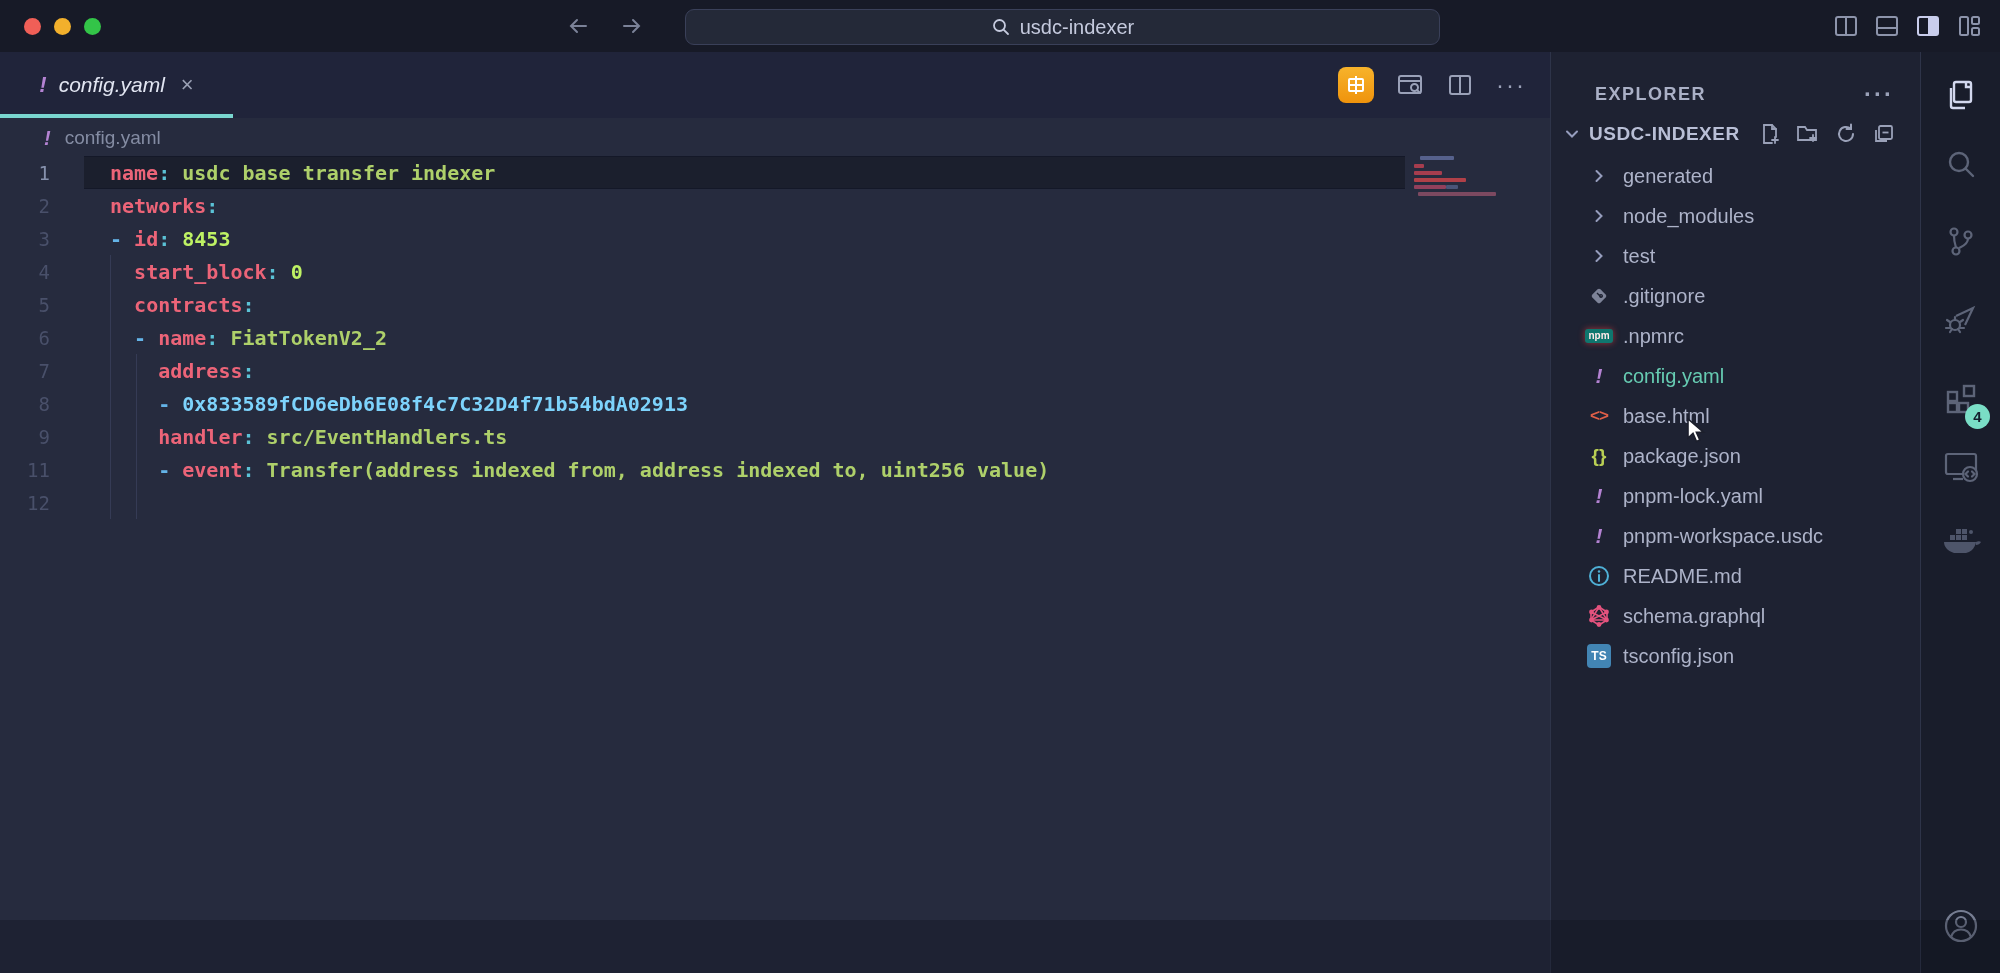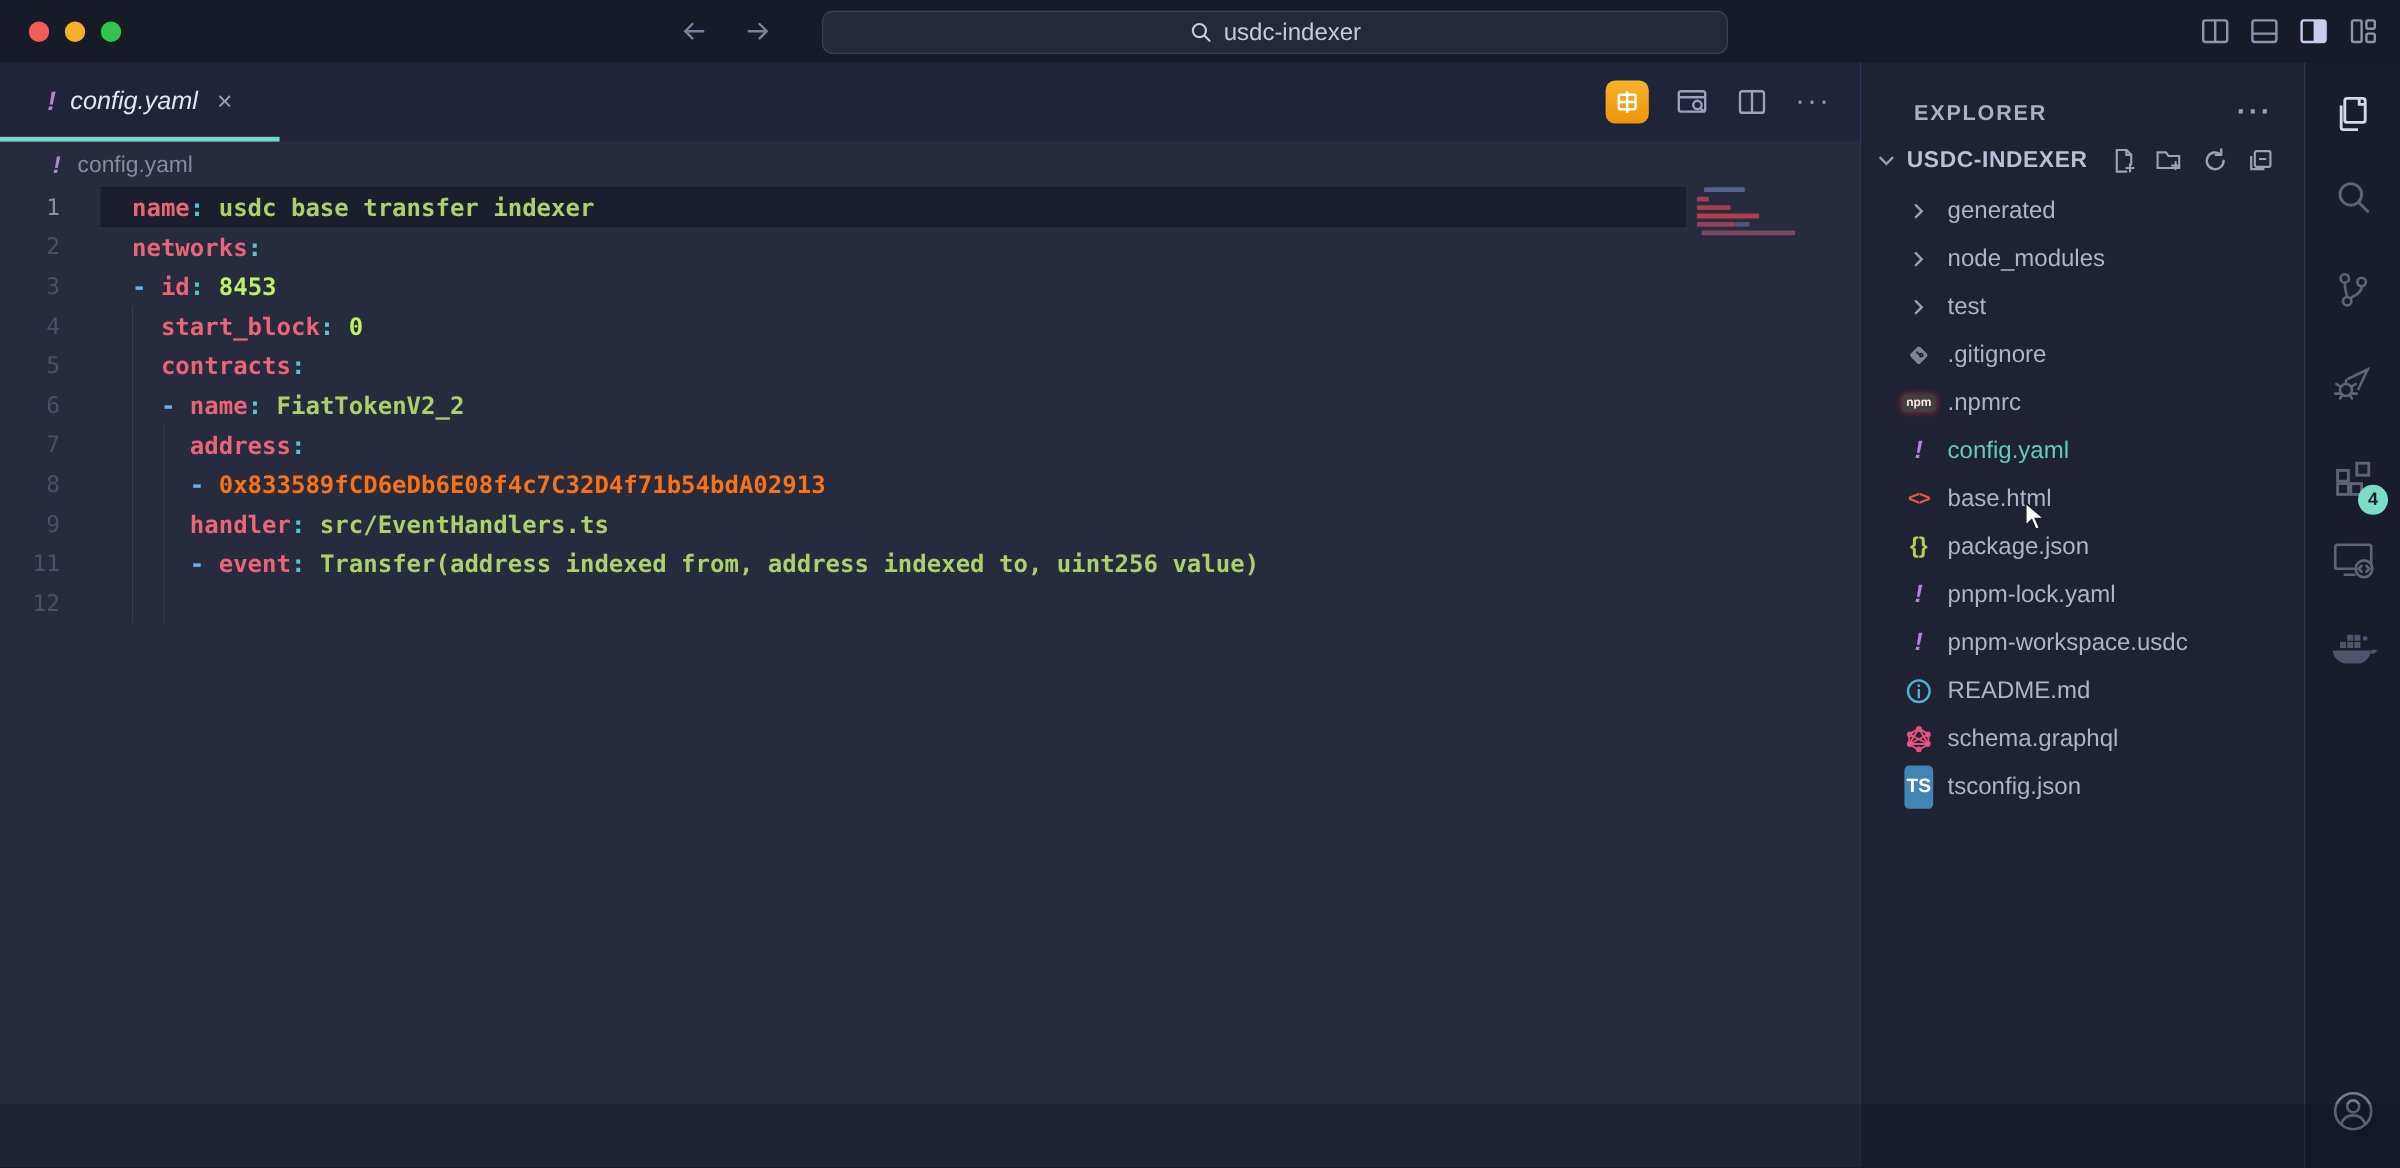--- a/index.html
+++ b/index.html
@@ -41,41 +41,41 @@
   .code{position:absolute;left:0;top:104px;width:100%;
         font-family:"DejaVu Sans Mono",monospace;font-size:20px;font-weight:600;}
   .code-line{position:relative;height:33px;display:flex;align-items:center;}
   .code-line .ln{flex:0 0 78px;text-align:right;padding-right:28px;box-sizing:border-box;
                  color:#49506a;font-size:19px;font-weight:400;}
   .code-line.current .ln{color:#8691ad;}
   .code-line .ct{white-space:pre;position:relative;z-index:1;padding-left:32px;color:#cdd3e3;}
   .code-line.current::before{content:"";position:absolute;left:84px;right:145px;top:0;bottom:0;
         background:#1b1f2d;border-top:1px solid #14open;border-top:1px solid #141828;border-bottom:1px solid #141828;}
   .tk-key{color:#ec6478}.tk-pun{color:#5bc2d6}.tk-dash{color:#64b4e8}
-  .tk-num{color:#bef264}.tk-str{color:#aed06a}.tk-addr{color:#f97316}.tk-pln{color:#cdd3e3}
+  .tk-num{color:#bef264}.tk-str{color:#aed06a}.tk-addr{color:#7dd3fc}.tk-pln{color:#cdd3e3}
   .guide{position:absolute;width:1px;background:#353b55;z-index:0;}
   
   .minimark{position:absolute;height:4px;border-radius:1px;}
   
   .exp-header{height:36px;margin-top:24px;display:flex;align-items:center;justify-content:space-between;
               padding:0 26px 0 44px;font-size:18px;letter-spacing:1.5px;font-weight:600;color:#aab0c6;}
   .exp-section{height:44px;display:flex;align-items:center;gap:8px;padding-left:12px;padding-right:14px;
                font-size:19px;font-weight:700;letter-spacing:.5px;color:#b9bfd6;}
   .exp-section .sec-label{flex:0 1 auto;white-space:nowrap;}
   .sec-actions{display:flex;align-items:center;gap:14px;margin-left:10px;color:#9aa1b8;}
   .tree-item{height:40px;display:flex;align-items:center;gap:10px;padding-left:34px;font-size:20px;color:#adb3c9;cursor:pointer;}
   .tree-item .ticon{flex:0 0 28px;display:flex;align-items:center;justify-content:center;}
   .tree-item.active .tlabel{color:#66cbb2;}
   .icon-exc{color:#b483d3;font-weight:800;font-size:21px;font-style:italic;}
   .icon-html{color:#e05f48;font-weight:700;font-size:17px;letter-spacing:-1px;}
   .icon-braces{color:#b9cf54;font-weight:700;font-size:19px;}
-  .icon-npm{background:#404040;color:#ffe9e9;font-size:10px;font-weight:700;border-radius:3px;
+  .icon-npm{background:#0f766e;color:#ffe9e9;font-size:10px;font-weight:700;border-radius:3px;
             padding:2px 3px;line-height:1;box-shadow:0 0 6px rgba(220,60,60,.7);}
-  .icon-ts{background:#4285b4;color:#fff;font-size:16px;font-weight:700;border-radius:4px;
-           width:24px;height:36px;display:flex;align-items:center;justify-content:center;}
+  .icon-ts{background:#4285b4;color:#fff;font-size:12px;font-weight:700;border-radius:4px;
+           width:24px;height:24px;display:flex;align-items:center;justify-content:center;}
   .icon-info{color:#4fb0d6;}
   .icon-gql{color:#e5537e;}
   .icon-git{color:#7d8398;}
   .chev{color:#969dbd;}
   
   .act-item{position:absolute;left:0;width:80px;display:flex;align-items:center;justify-content:center;color:#5d6478;}
   .act-item.active{color:#d3d8ee;}
   .act-badge{position:absolute;left:44px;top:28px;width:25px;height:25px;border-radius:50%;background:#7adec6;
              color:#15202e;font-size:15px;font-weight:700;display:flex;align-items:center;justify-content:center;}
   .bottom-shade{position:absolute;left:0;right:0;top:920px;bottom:0;background:rgba(9,11,18,.26);pointer-events:none;}

